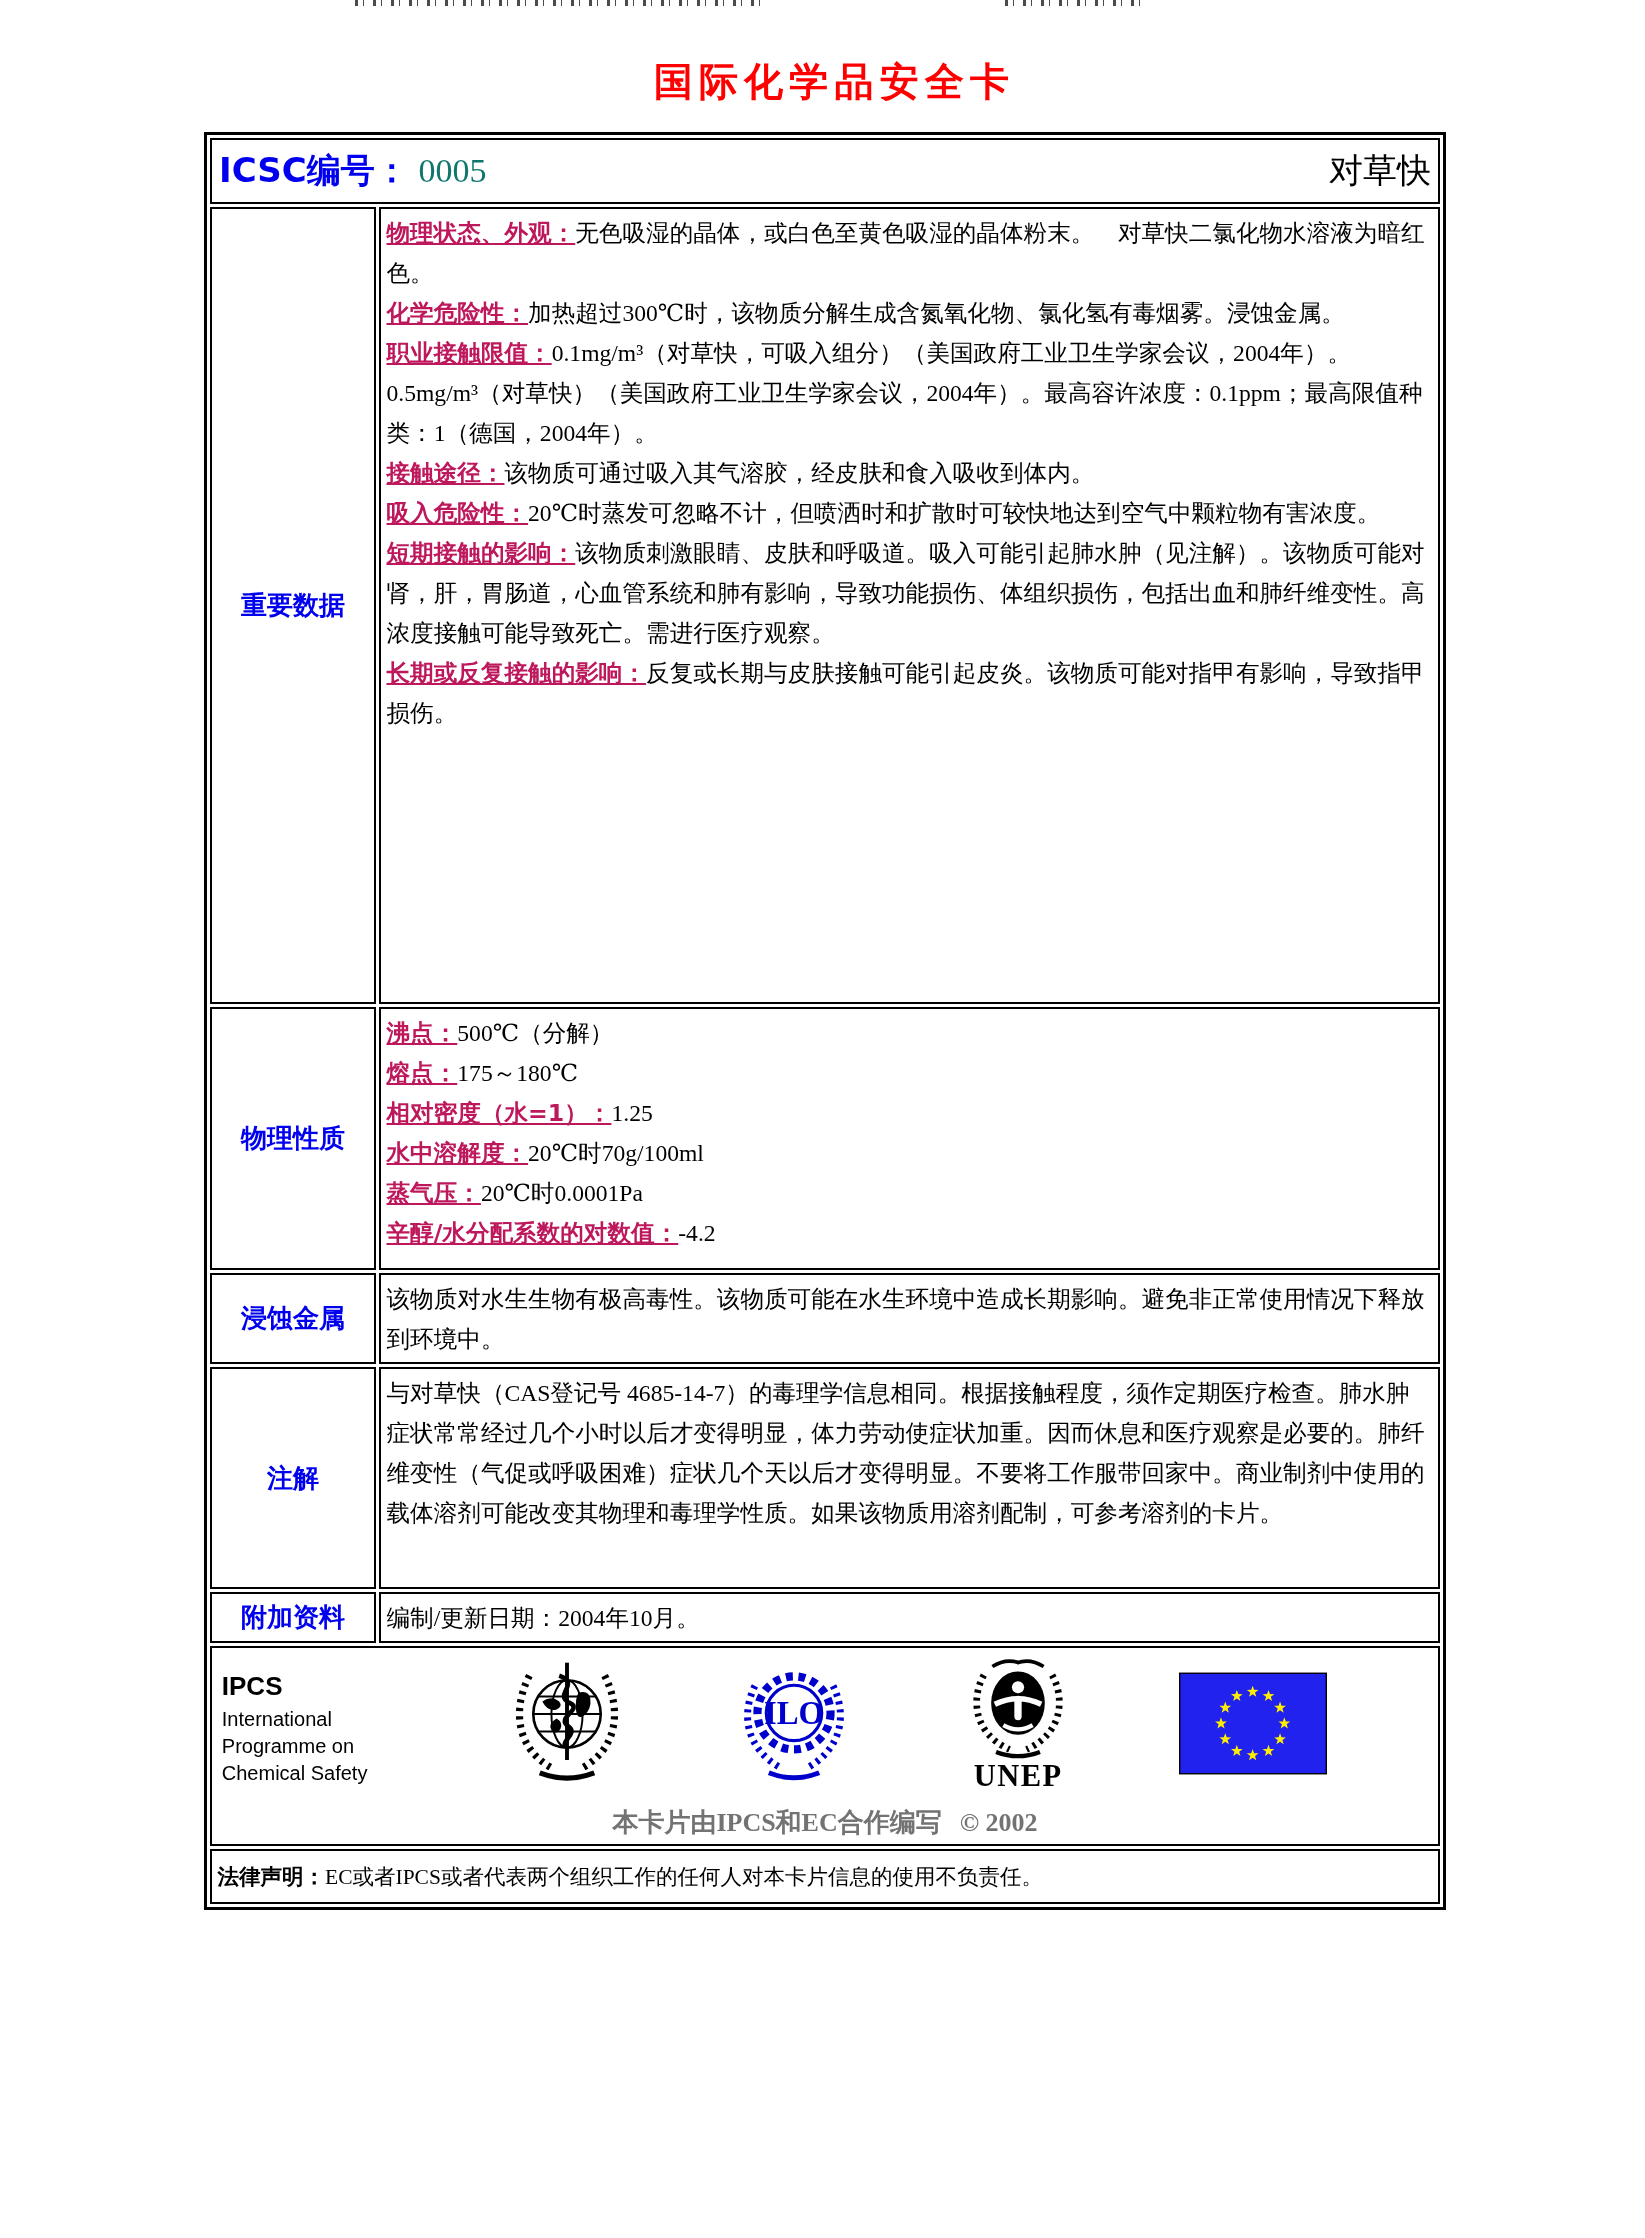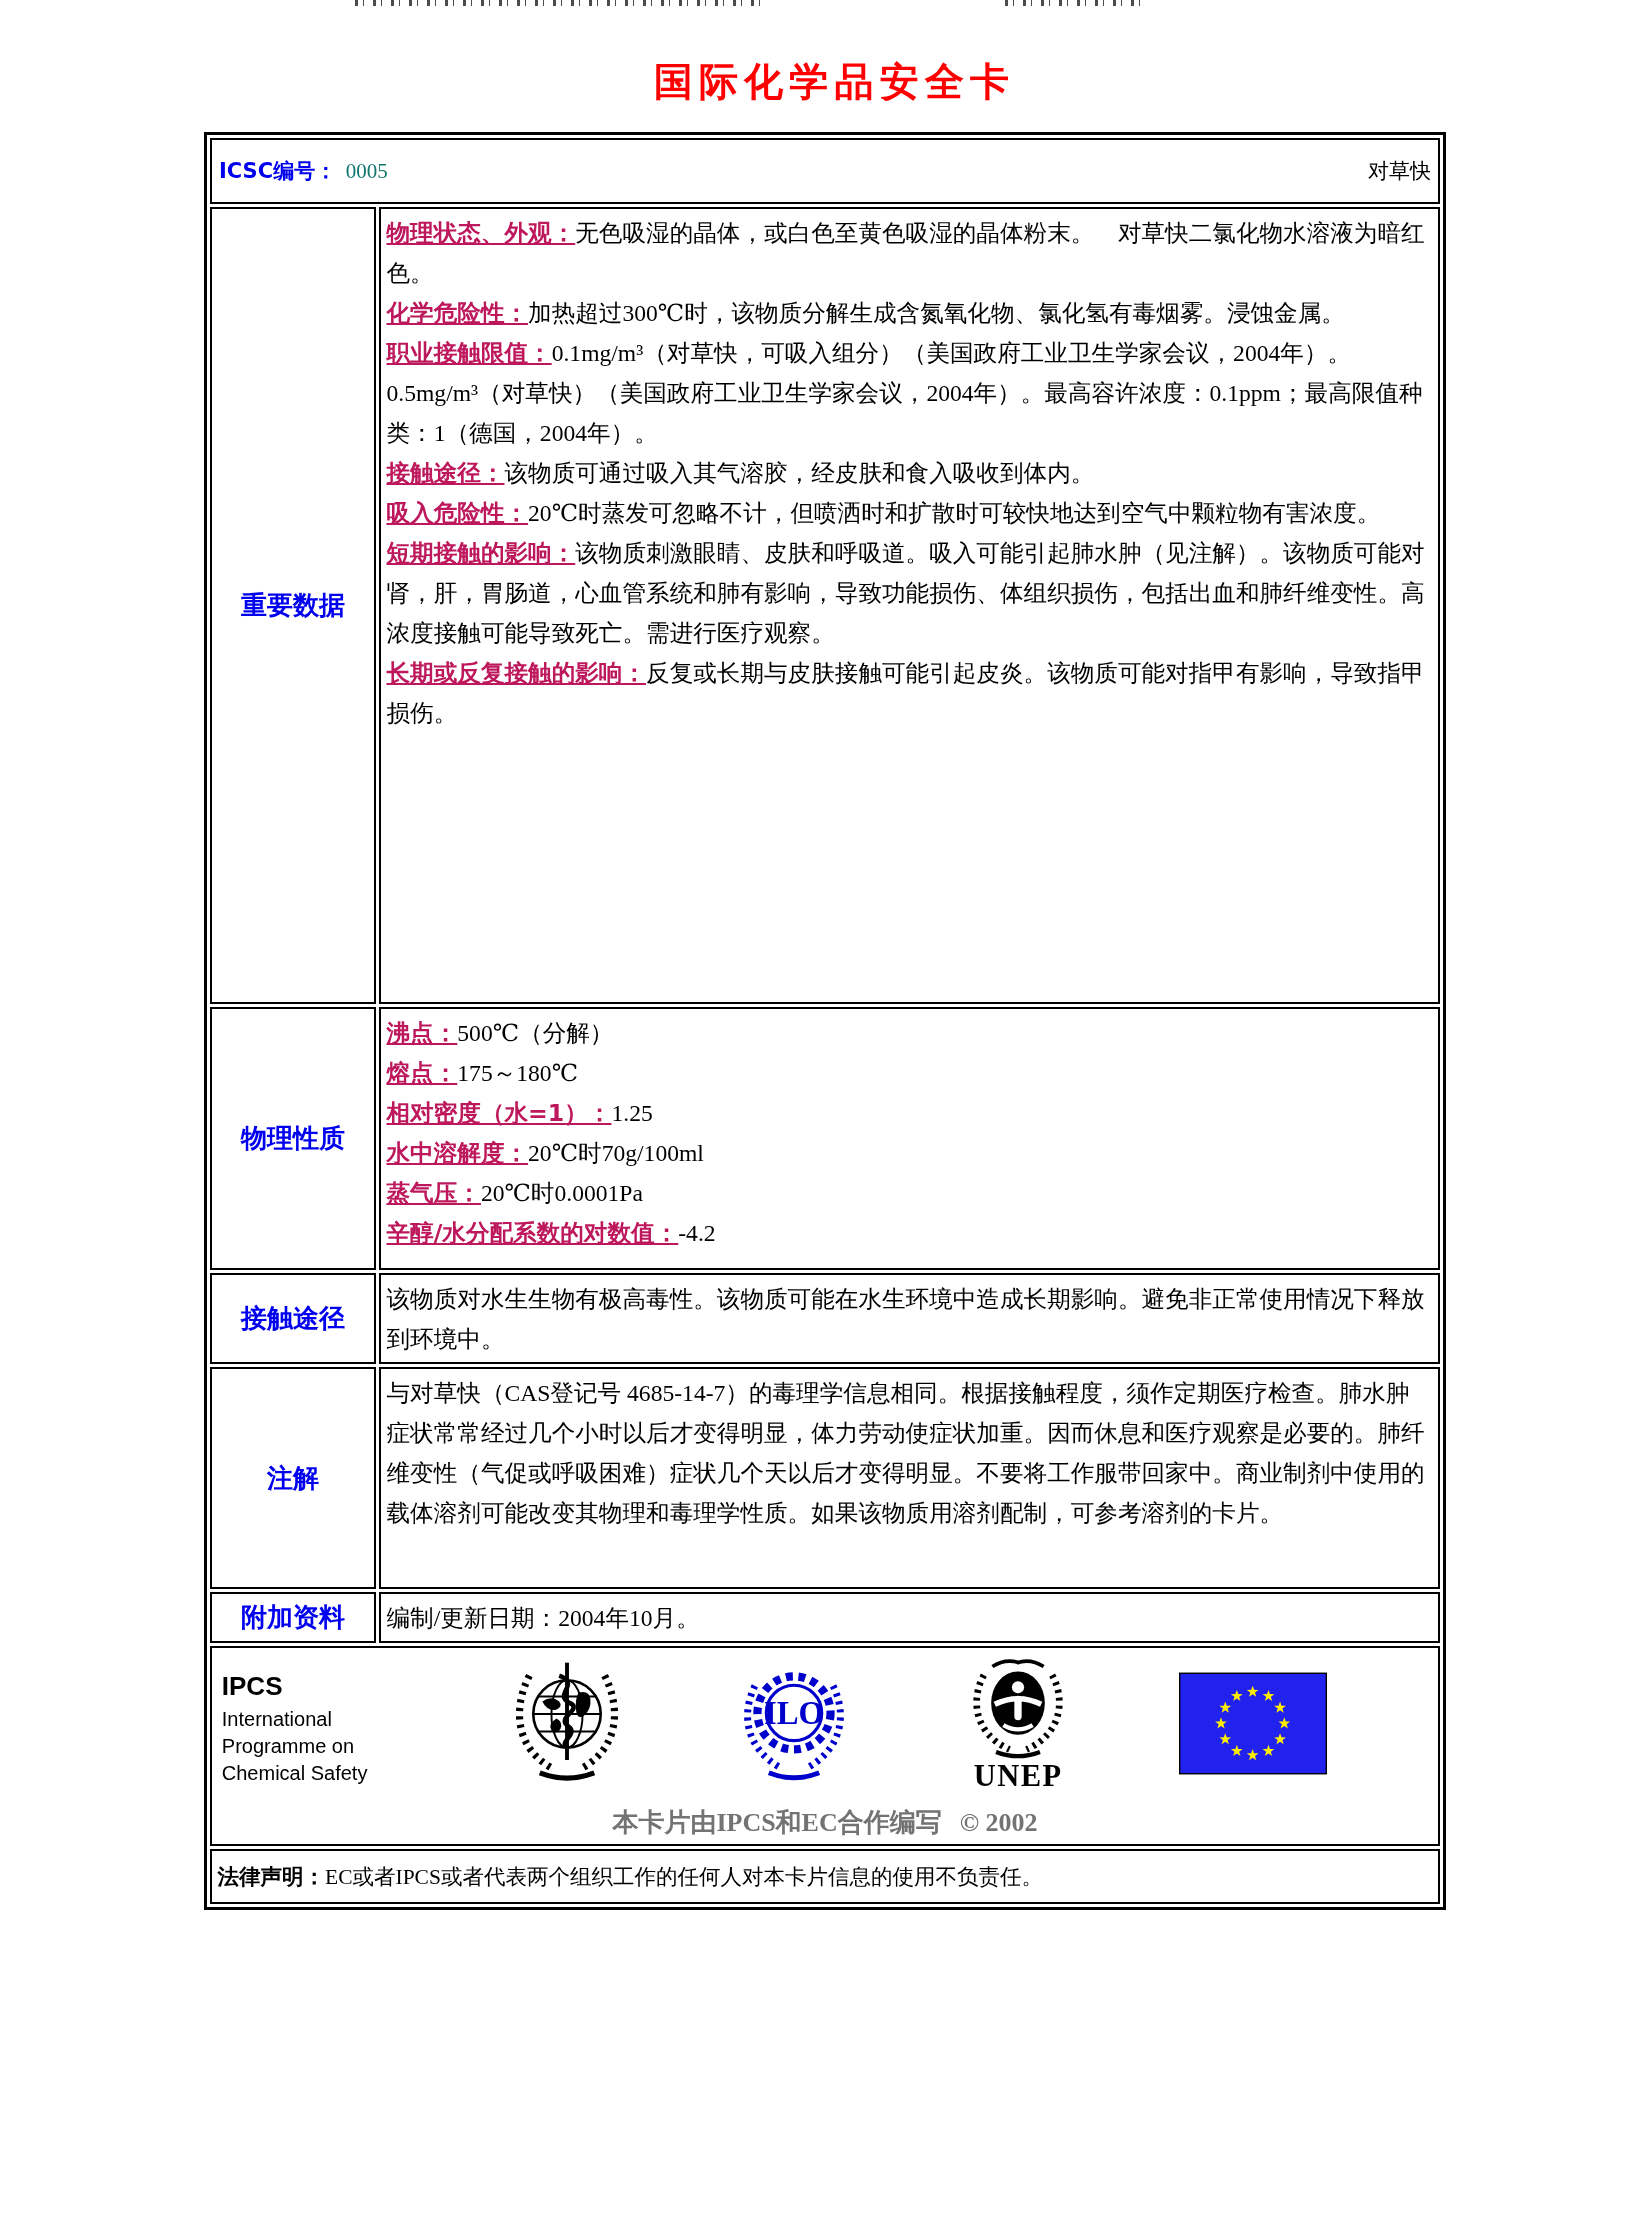--- a/index.html
+++ b/index.html
@@ -31,21 +31,21 @@
     position:absolute; left:204px; top:132px;
     width:1242px;
     border:3.5px solid #000;
     border-collapse:separate; border-spacing:3.5px;
     background:#fff;
   }
   td { border:2.1px solid #000; background:#fff; vertical-align:top; }
 
   td.hdr {
     height:66px; vertical-align:middle; padding:0 7px;
-    font-size:21px;
+    font-size:34px;
     margin-top:22px;
   }
   .hdr-inner { display:flex; align-items:center; width:100%; }
   .hdr-label {
     color:#0000ee; font-weight:bold;
     font-family:"DejaVu Sans","Liberation Sans",sans-serif;
   }
   .hdr-num { color:#0f766e; margin-left:9.7px; font-family:Liberation Serif, serif; }
   .hdr-name { margin-left:auto; color:#000; }
 
@@ -142,21 +142,21 @@
           <p><span class="plabel">沸点：</span><span>500℃（分解）</span></p>
           <p><span class="plabel">熔点：</span><span>175～180℃</span></p>
           <p><span class="plabel">相对密度（水=1）：</span><span>1.25</span></p>
           <p><span class="plabel">水中溶解度：</span><span>20℃时70g/100ml</span></p>
           <p><span class="plabel">蒸气压：</span><span>20℃时0.0001Pa</span></p>
           <p><span class="plabel">辛醇/水分配系数的对数值：</span><span>-4.2</span></p>
         </td>
       </tr>
 
       <tr>
-        <td class="rowlabel">接触途径</td>
+        <td class="rowlabel">浸蚀金属</td>
         <td class="content h-env">该物质对水生生物有极高毒性。该物质可能在水生环境中造成长期影响。避免非正常使用情况下释放到环境中。</td>
       </tr>
 
       <tr>
         <td class="rowlabel">注解</td>
         <td class="content h-notes">与对草快（CAS登记号 4685-14-7）的毒理学信息相同。根据接触程度，须作定期医疗检查。肺水肿症状常常经过几个小时以后才变得明显，体力劳动使症状加重。因而休息和医疗观察是必要的。肺纤维变性（气促或呼吸困难）症状几个天以后才变得明显。不要将工作服带回家中。商业制剂中使用的载体溶剂可能改变其物理和毒理学性质。如果该物质用溶剂配制，可参考溶剂的卡片。</td>
       </tr>
 
       <tr>
         <td class="rowlabel">附加资料</td>

